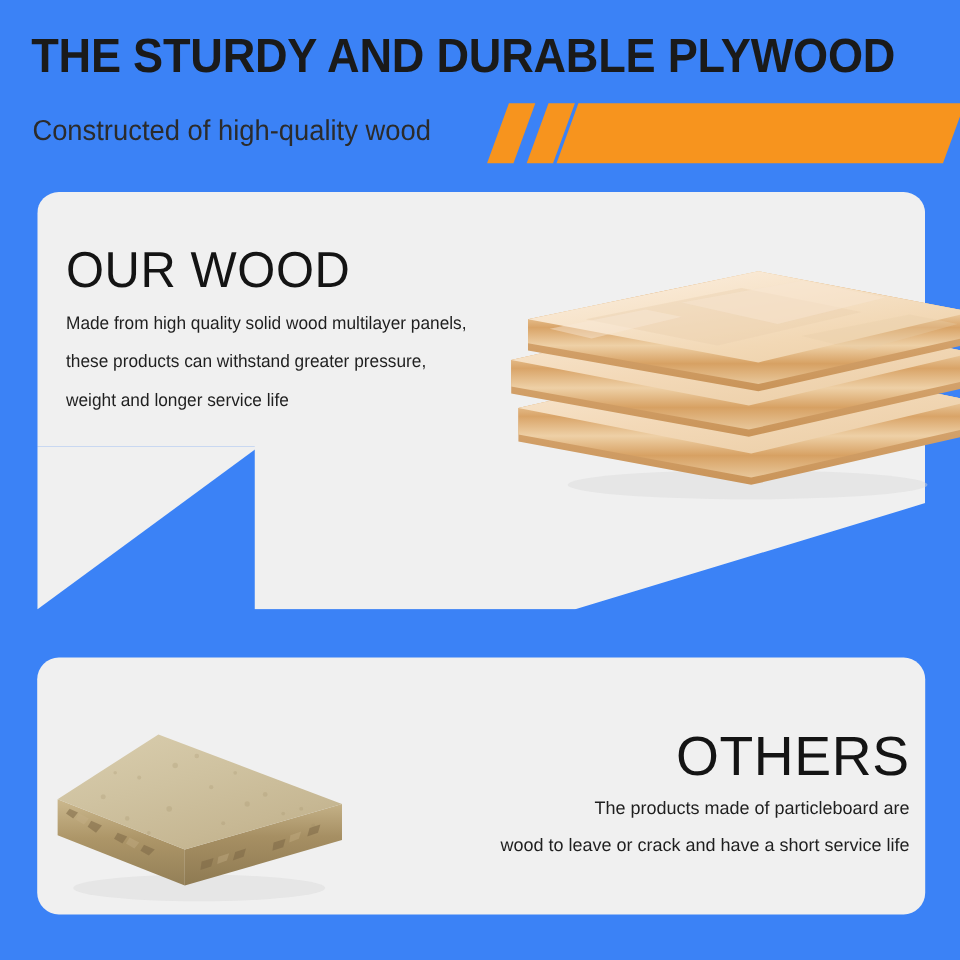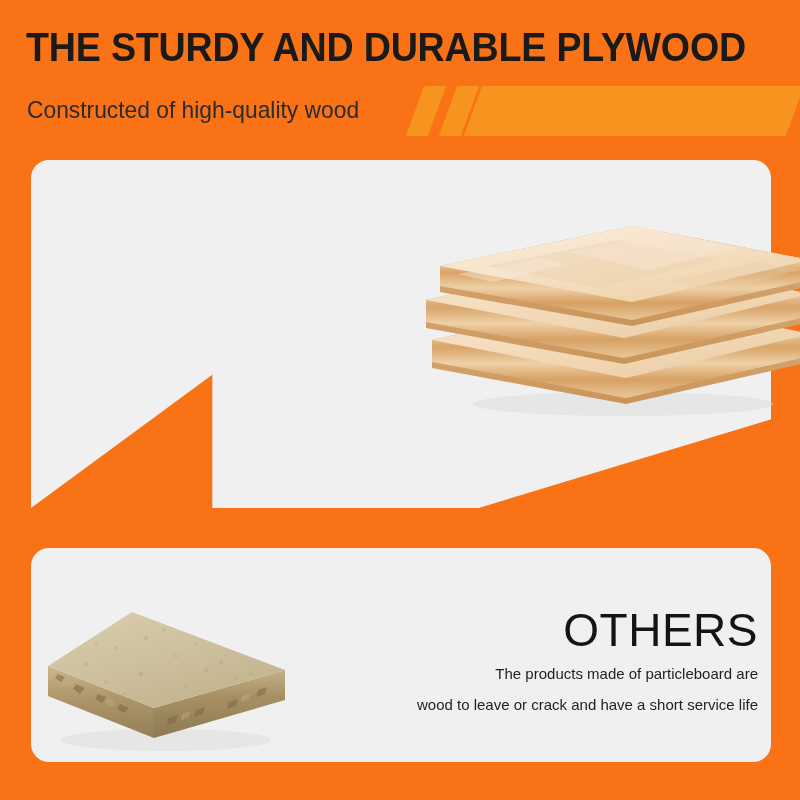--- a/index.html
+++ b/index.html
@@ -14,21 +14,21 @@
     overflow: hidden;
     font-family: "Liberation Sans", "DejaVu Sans", sans-serif;
     position: relative;
     -webkit-font-smoothing: antialiased;
   }
   #stage {
     position: absolute;
     left: 0; top: 0;
     width: 800px;
     height: 800px;
-    background: #f97316;
+    background: #3b82f6;
     overflow: hidden;
   }
 
   
   .header {
     position: absolute;
     left: 0; top: 0;
     width: 800px;
     height: 148px;
   }
@@ -215,20 +215,28 @@
     <div class="chevrons">
       <div class="chev chev-a"></div>
       <div class="chev chev-b"></div>
       <div class="chev chev-c"></div>
     </div>
   </div>
 
   <div class="panel panel-top"></div>
   <div class="panel panel-top-wedge"></div>
 
+  <div class="our-wood-block">
+    <div class="heading-ourwood">OUR WOOD</div>
+    <div class="body-ourwood">
+      <p>Made from high quality solid wood multilayer panels,</p>
+      <p>these products can withstand greater pressure,</p>
+      <p>weight and longer service life</p>
+    </div>
+  </div>
 
   <svg class="plywood-art" viewBox="0 0 392 200">
     <defs>
       <linearGradient id="plyFace" x1="0" y1="0" x2="0.75" y2="1">
         <stop offset="0%" stop-color="#faeada"></stop>
         <stop offset="28%" stop-color="#f6e2c8"></stop>
         <stop offset="58%" stop-color="#f3d9b8"></stop>
         <stop offset="100%" stop-color="#eccfa8"></stop>
       </linearGradient>
       <linearGradient id="plyFaceTop" x1="0.1" y1="0" x2="0.9" y2="1">

